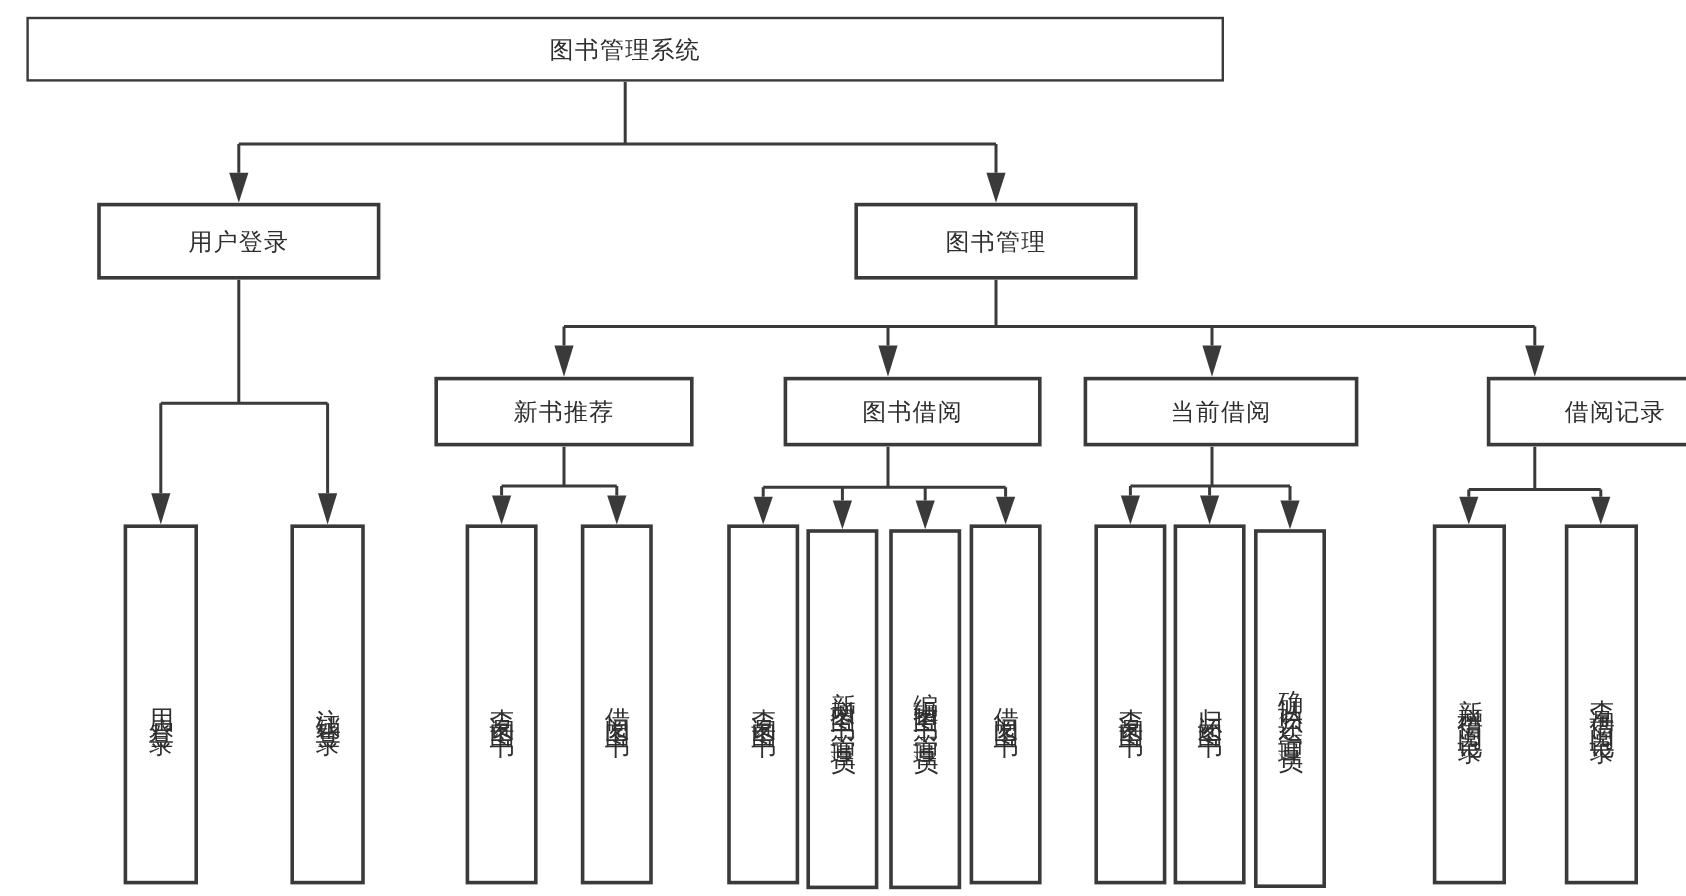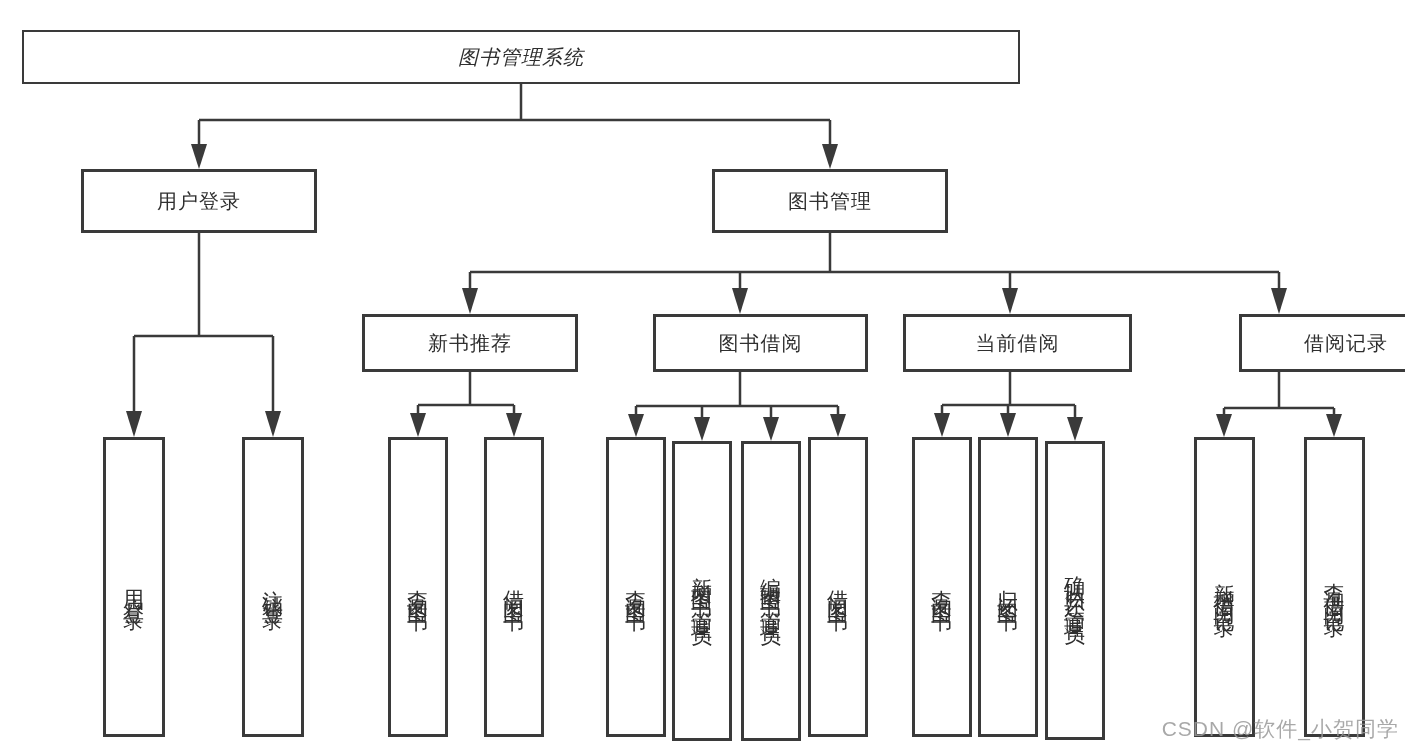--- a/index.html
+++ b/index.html
@@ -105,21 +105,21 @@
       <polygon class="arrow" points="1067,417 1083,417 1075,441"></polygon>
     </g>
 
     <g>
       <path class="edge" d="M1279 372 V408 M1224 408 H1334 M1224 408 V414 M1334 408 V414"></path>
       <polygon class="arrow" points="1216,414 1232,414 1224,437"></polygon>
       <polygon class="arrow" points="1326,414 1342,414 1334,437"></polygon>
     </g>
   </svg>
 
-  <div class="node root" style="left:22px; top:30px; width:998px; height:54px;font-style:italic;">图书管理系统</div>
+  <div class="node root" style="left:22px; top:14px; width:998px; height:54px;">图书管理系统</div>
 
   <div class="node" style="left:81px; top:169px; width:236px; height:64px;">用户登录</div>
   <div class="node" style="left:712px; top:169px; width:236px; height:64px;">图书管理</div>
 
   <div class="node" style="left:362px; top:314px; width:216px; height:58px;">新书推荐</div>
   <div class="node" style="left:653px; top:314px; width:215px; height:58px;">图书借阅</div>
   <div class="node" style="left:903px; top:314px; width:229px; height:58px;">当前借阅</div>
   <div class="node" style="left:1239px; top:314px; width:214px; height:58px;">借阅记录</div>
 
   <div class="node vert" style="left:103px; top:437px; width:62px; height:300px;">
@@ -159,15 +159,14 @@
     <span class="vtext">确认归还（管理员）</span>
   </div>
 
   <div class="node vert" style="left:1194px; top:437px; width:61px; height:300px;">
     <span class="vtext">新增借阅记录</span>
   </div>
   <div class="node vert" style="left:1304px; top:437px; width:61px; height:300px;">
     <span class="vtext">查询借阅记录</span>
   </div>
 
-  <div class="watermark">CSDN @软件_小贺同学</div>
 
 </div>
 
 </body></html>

